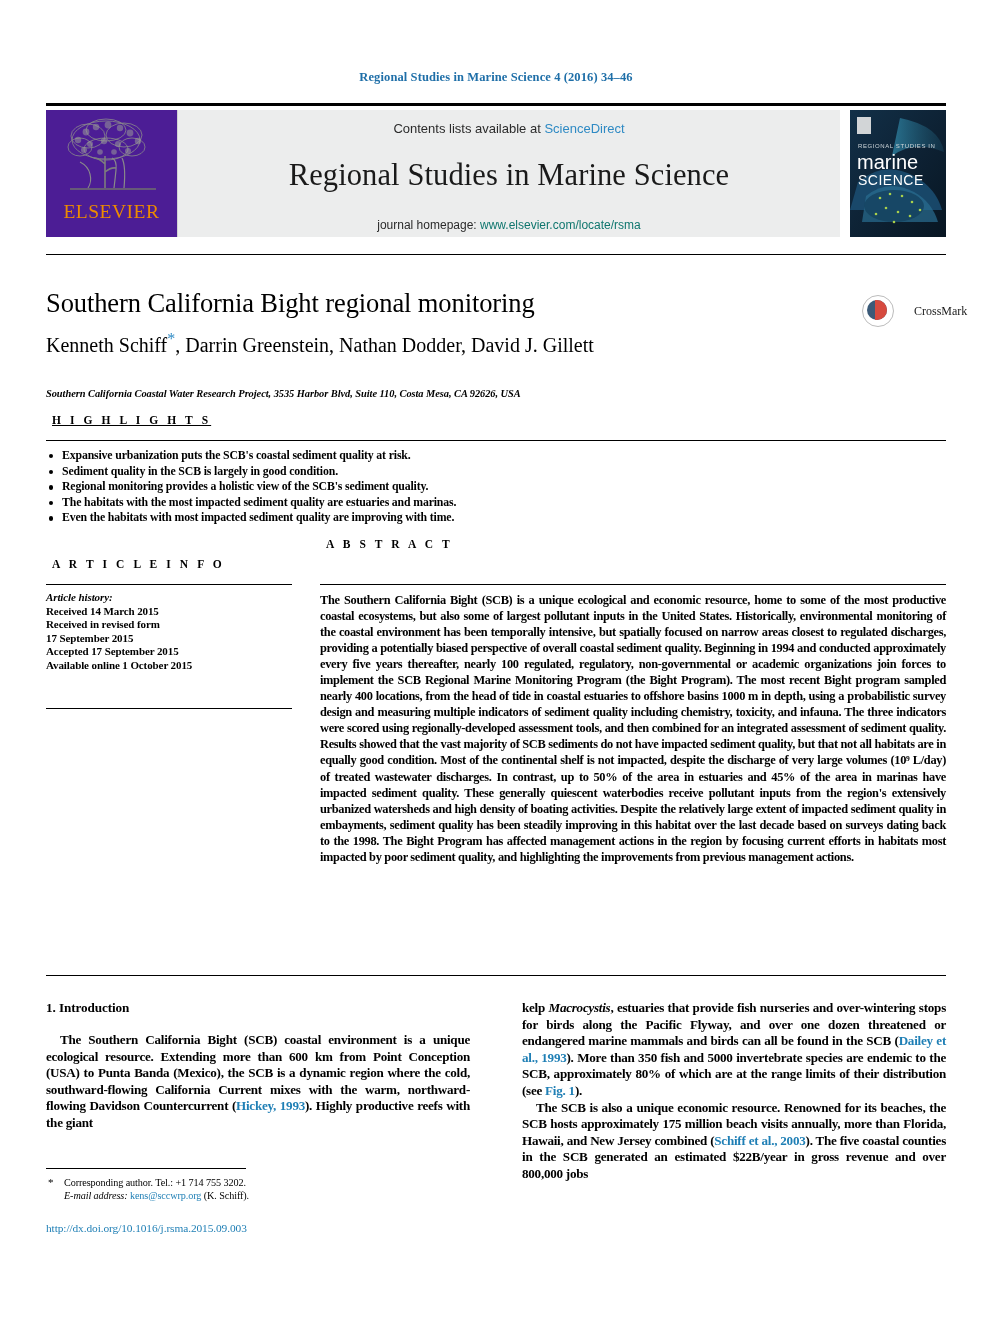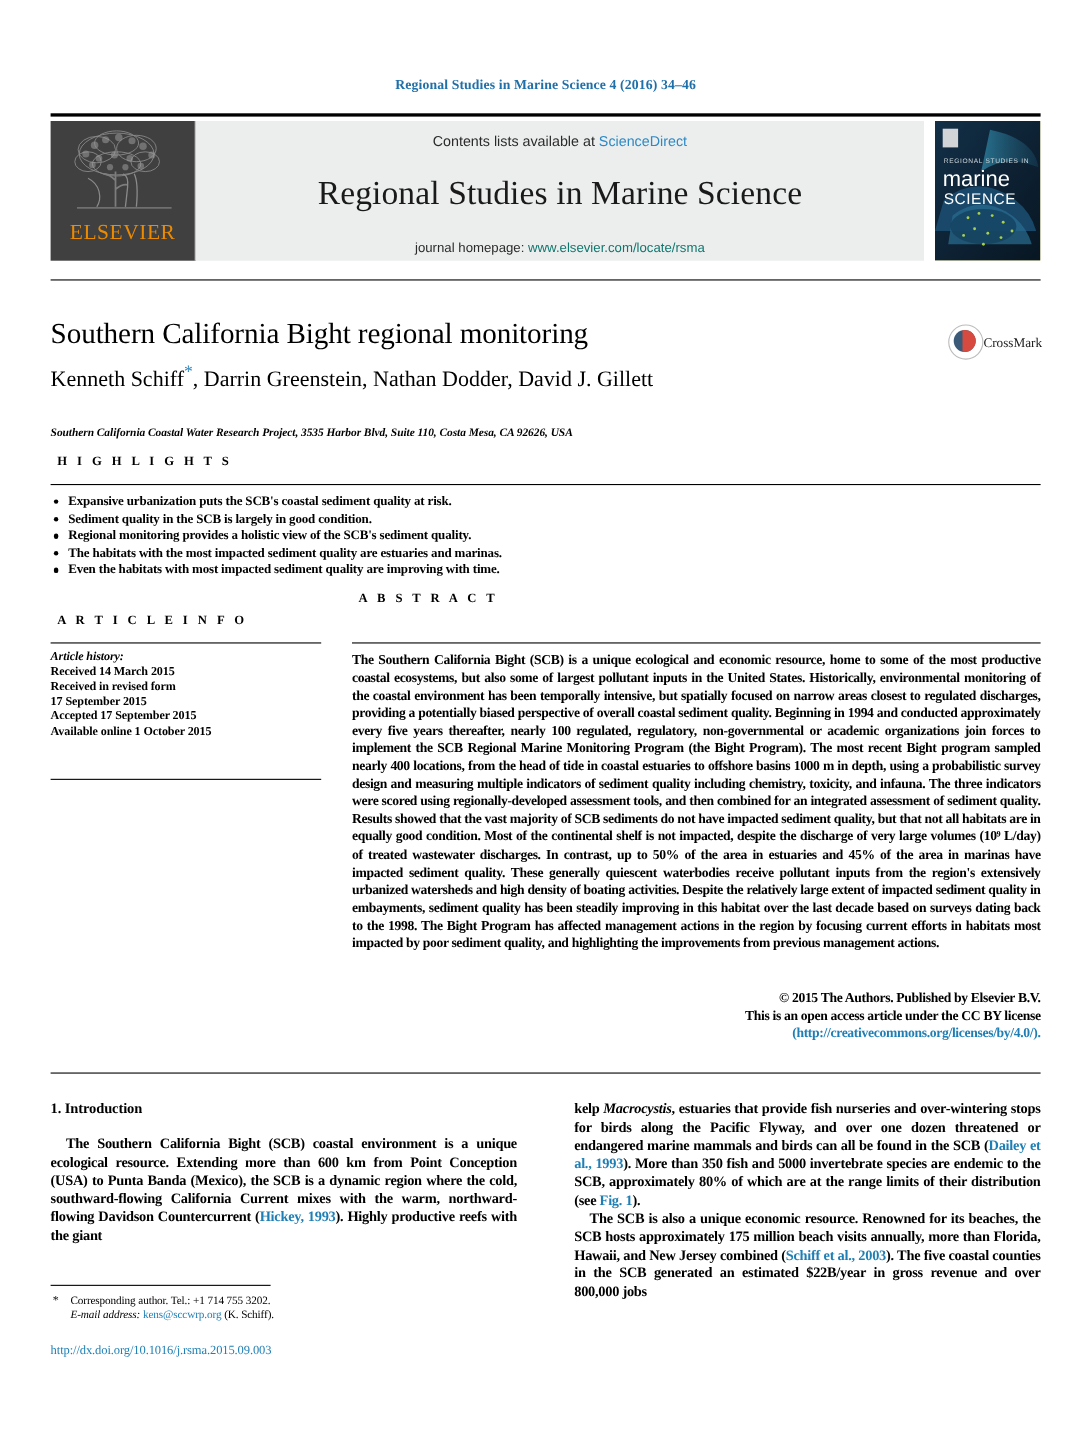--- a/index.html
+++ b/index.html
@@ -47,21 +47,21 @@
     left: 0; top: 4px;
     width: 900px; height: 127px;
     display: flex;
     flex-direction: row;
     align-items: stretch;
   }
   .elsevier-logo {
     width: 132px;
     flex: 0 0 132px;
     position: relative;
-    background: #404040;
+    background: #4c1d95;
     border-right: 1px solid #d2d2d2;
     display: flex;
     flex-direction: column;
     align-items: center;
     justify-content: flex-start;
     padding-top: 4px;
     box-sizing: border-box;
   }
   .elsevier-tree { display:block; }
   .elsevier-word {
@@ -146,21 +146,21 @@
     letter-spacing: -.05px;
     margin-top: 30px;
   }
   .crossmark {
     position: absolute;
     left: 862px; top: 288px;
     width: 86px;
     height: 46px;
     display: flex;
     align-items: center;
-    gap: 0;
+    gap: 20px;
   }
   .crossmark-badge {
     width: 30px; height: 30px;
     border-radius: 50%;
     background: #fff;
     border: 1px solid #bcbcbc;
     position: relative;
     flex: 0 0 30px;
   }
   .crossmark-badge:before {
@@ -185,21 +185,21 @@
     color: #1a1a1a;
   }
 
   
   .sec-head {
     font-family: "Liberation Serif", serif;
     font-weight: bold;
     font-size: 11.5px;
     letter-spacing: 3.1px;
   }
-  .highlights-head { position: absolute; left: 52px; top: 414px; }
+  .highlights-head { position: absolute; left: 52px; top: 414px; text-decoration: underline; }
   .highlights-rule {
     position: absolute;
     left: 46px; top: 440px;
     width: 900px;
     border-top: 1.6px solid #000;
   }
   .highlights-list {
     position: absolute;
     left: 46px; top: 448px;
     width: 680px;
@@ -488,25 +488,20 @@
       <div>17 September 2015</div>
       <div>Accepted 17 September 2015</div>
       <div>Available online 1 October 2015</div>
     </div>
   </div>
   <div class="keywords-rule"></div>
 
   <div class="sec-head abstract-head">A B S T R A C T</div>
   <div class="abstract-rule"></div>
   <div class="abstract-body">The Southern California Bight (SCB) is a unique ecological and economic resource, home to some of the most productive coastal ecosystems, but also some of largest pollutant inputs in the United States. Historically, environmental monitoring of the coastal environment has been temporally intensive, but spatially focused on narrow areas closest to regulated discharges, providing a potentially biased perspective of overall coastal sediment quality. Beginning in 1994 and conducted approximately every five years thereafter, nearly 100 regulated, regulatory, non-governmental or academic organizations join forces to implement the SCB Regional Marine Monitoring Program (the Bight Program). The most recent Bight program sampled nearly 400 locations, from the head of tide in coastal estuaries to offshore basins 1000 m in depth, using a probabilistic survey design and measuring multiple indicators of sediment quality including chemistry, toxicity, and infauna. The three indicators were scored using regionally-developed assessment tools, and then combined for an integrated assessment of sediment quality. Results showed that the vast majority of SCB sediments do not have impacted sediment quality, but that not all habitats are in equally good condition. Most of the continental shelf is not impacted, despite the discharge of very large volumes (10⁹ L/day) of treated wastewater discharges. In contrast, up to 50% of the area in estuaries and 45% of the area in marinas have impacted sediment quality. These generally quiescent waterbodies receive pollutant inputs from the region's extensively urbanized watersheds and high density of boating activities. Despite the relatively large extent of impacted sediment quality in embayments, sediment quality has been steadily improving in this habitat over the last decade based on surveys dating back to the 1998. The Bight Program has affected management actions in the region by focusing current efforts in habitats most impacted by poor sediment quality, and highlighting the improvements from previous management actions.</div>
-  <div class="abstract-copyright">
-    <div>© 2015 The Authors. Published by Elsevier B.V.</div>
-    <div>This is an open access article under the CC BY license</div>
-    <div class="lic">(http://creativecommons.org/licenses/by/4.0/).</div>
-  </div>
 
   <div class="body-rule"></div>
 
   <div class="col-left">
     <h2 class="intro-head">1. Introduction</h2>
     <p class="bodytext" style="text-indent:14px;"><span>The Southern California Bight (SCB) coastal environment is a unique ecological resource. Extending more than 600 km from Point Conception (USA) to Punta Banda (Mexico), the SCB is a dynamic region where the cold, southward-flowing California Current mixes with the warm, northward-flowing Davidson Countercurrent (</span><span class="ref">Hickey, 1993</span><span>). Highly productive reefs with the giant</span></p>
   </div>
 
   <div class="col-right">
     <p class="bodytext"><span>kelp </span><span class="ital">Macrocystis</span><span>, estuaries that provide fish nurseries and over-wintering stops for birds along the Pacific Flyway, and over one dozen threatened or endangered marine mammals and birds can all be found in the SCB (</span><span class="ref">Dailey et al., 1993</span><span>). More than 350 fish and 5000 invertebrate species are endemic to the SCB, approximately 80% of which are at the range limits of their distribution (see </span><span class="ref">Fig. 1</span><span>).</span></p>

